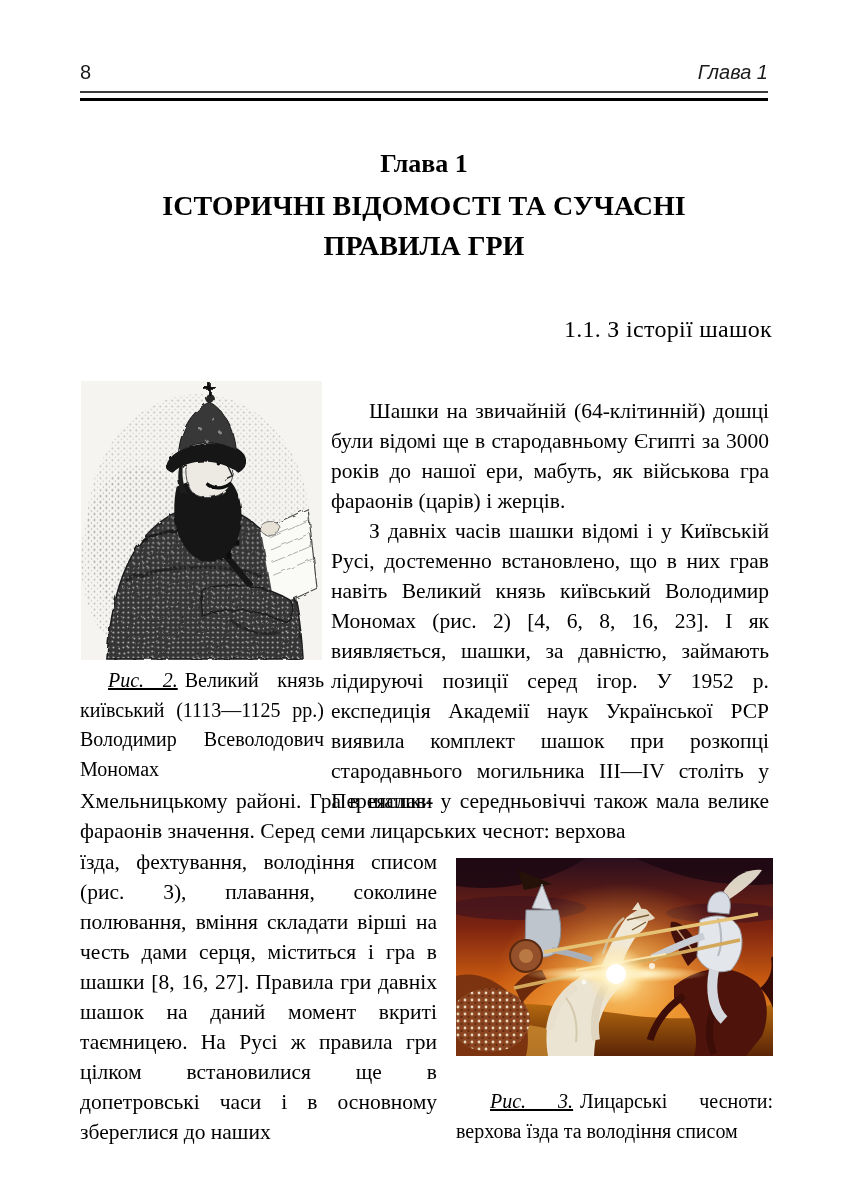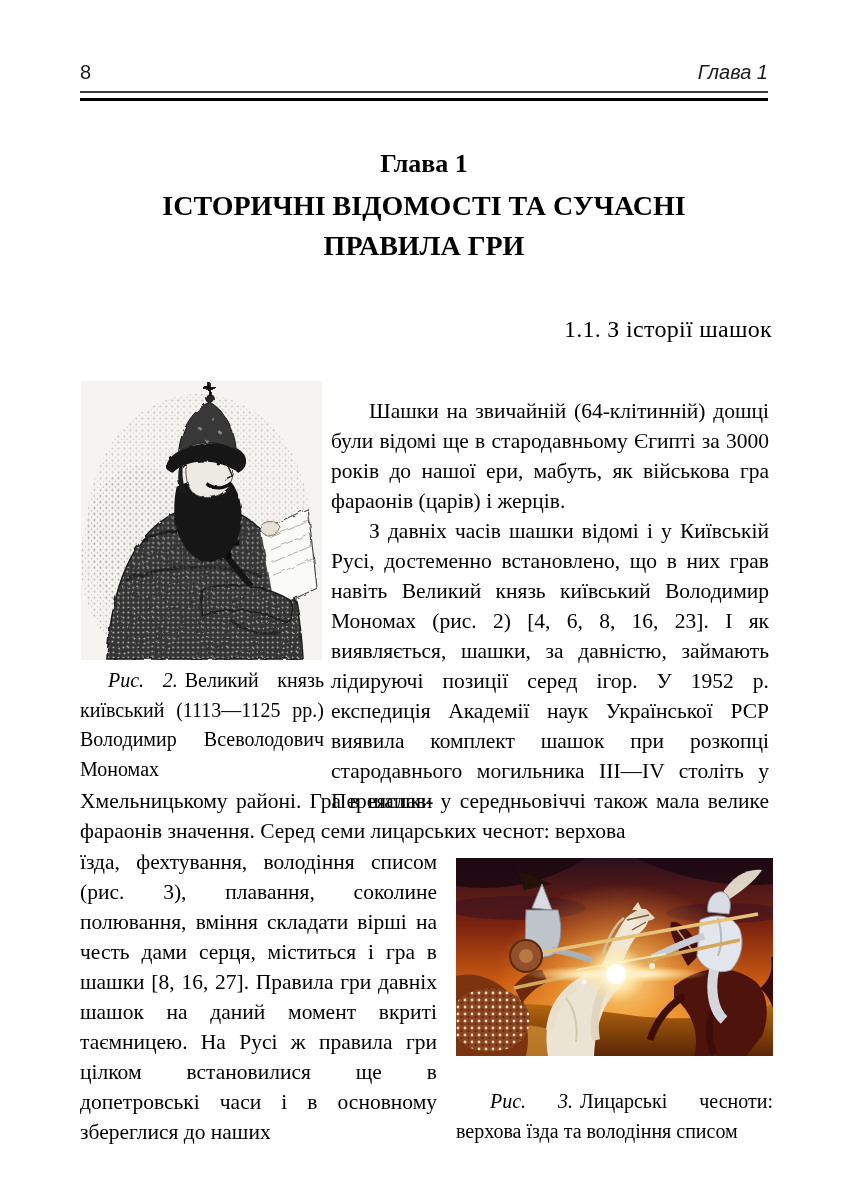--- a/index.html
+++ b/index.html
@@ -27,21 +27,21 @@
   .col-right p{margin:0;text-indent:38px;}
   .wide-block{left:80px;top:786px;width:689px;}
   .col-left{left:80px;top:847px;width:357px;}
   
   .fig2-img{left:81px;top:381px;width:241px;height:279px;}
   .fig3-img{left:456px;top:858px;width:317px;height:198px;}
   .fig2-caption{left:80px;top:666px;width:244px;font-size:20px;line-height:29.5px;
     text-align:justify;text-indent:28px;}
   .fig3-caption{left:456px;top:1067px;width:317px;font-size:20px;line-height:29.5px;
     text-align:justify;text-indent:34px;margin-top:20px;}
-  .cap-label{font-style:italic;margin-right:7px;}
+  .cap-label{font-style:italic;margin-right:7px;text-decoration:underline;}
   svg{display:block;}
 </style>
 </head>
 <body>
 
 <div class="page">
 
   <div class="abs hdr hdr-num">8</div>
   <div class="abs hdr hdr-chapter">Глава 1</div>
   <div class="abs hdr-rule"></div>

